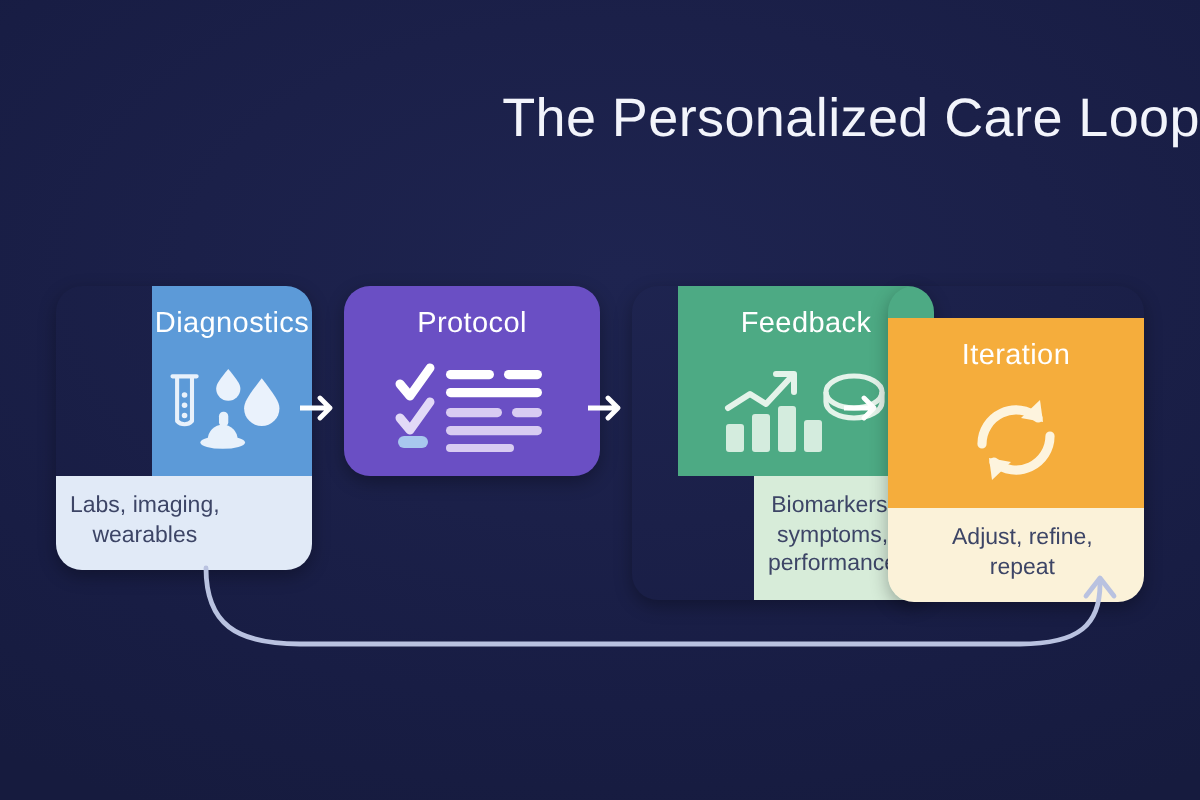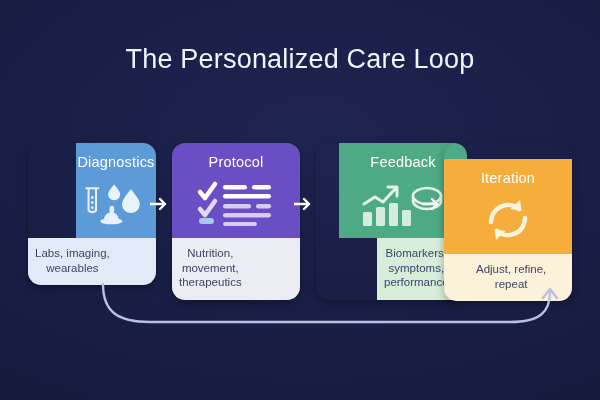--- a/index.html
+++ b/index.html
@@ -19,21 +19,21 @@
     height: 400px;
     background:
       radial-gradient(ellipse 520px 300px at 52% 34%, #1e2450 0%, #1b2049 42%, #181d44 72%, #161b3e 100%);
     overflow: hidden;
   }
   #title {
     position: absolute;
     left: 0;
     top: 44px;
     width: 600px;
-    text-align: center;
+    text-align: right;
     color: #f2f4fb;
     font-size: 27px;
     font-weight: 400;
     letter-spacing: 0.2px;
     white-space: nowrap;
   }
   .card {
     position: absolute;
     top: 143px;
     width: 128px;
@@ -170,25 +170,20 @@
           </g>
           <g fill="#d8ccf2">
             <rect x="29" y="24" width="28" height="4.6" rx="2.3"></rect>
             <rect x="62" y="24" width="15" height="4.6" rx="2.3"></rect>
             <rect x="29" y="33" width="48" height="4.6" rx="2.3"></rect>
             <rect x="29" y="42" width="34" height="4" rx="2"></rect>
           </g>
         </svg>
       </div>
     </div>
-    <div class="card-bottom">
-      <div class="card-desc">Nutrition,
-movement,
-therapeutics</div>
-    </div>
   </div>
 
   <div class="arrow" id="arrow-2">
     <svg width="20" height="16" viewBox="0 0 20 16">
       <path d="M0 8 h15 M10 3 l5 5 -5 5" fill="none" stroke="#ffffff" stroke-width="2.4" stroke-linecap="round" stroke-linejoin="round"></path>
     </svg>
   </div>
 
   <div class="card" id="card-feedback">
     <div class="card-top">

